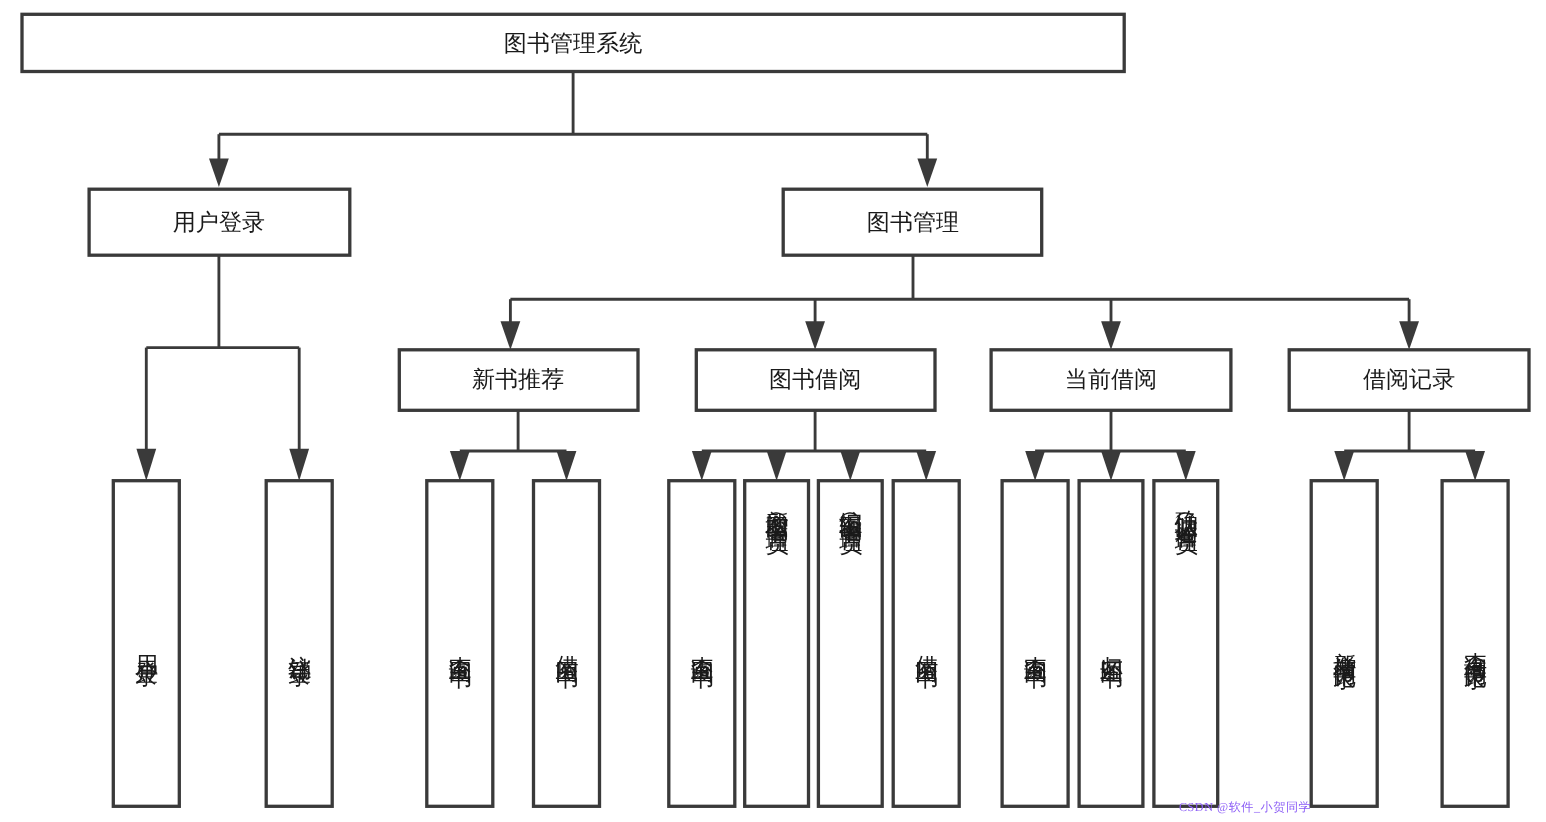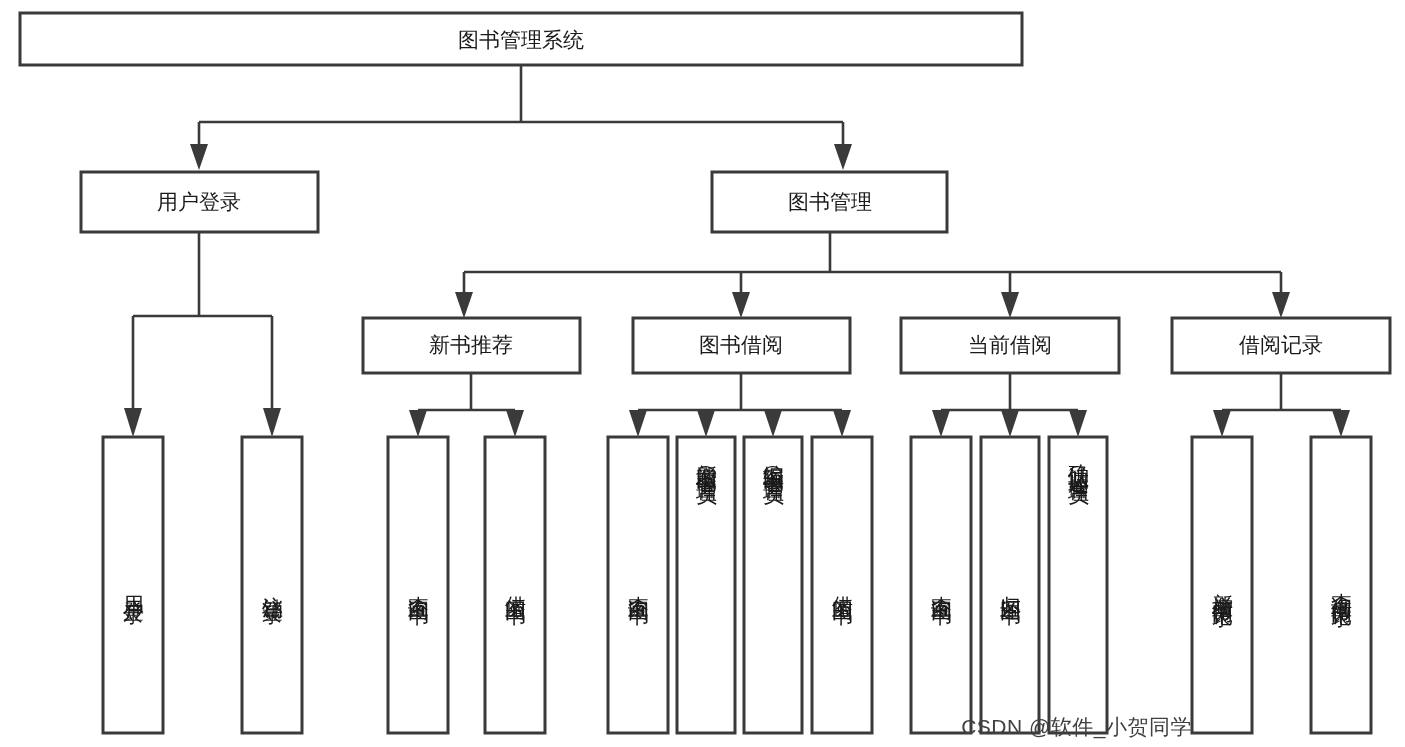--- a/index.html
+++ b/index.html
@@ -68,23 +68,23 @@
     font-size: 21px;
     color: #1a1a1a;
     letter-spacing: 3px;
     line-height: 1;
     white-space: nowrap;
   }
   .watermark {
     position: absolute;
     right: 8px;
     bottom: 6px;
-    font-family: Liberation Sans, sans-serif;
-    font-size: 21px;
-    color: #404040;
+    font-family: Liberation Serif, serif;
+    font-size: 11px;
+    color: #8b5cf6;
     letter-spacing: 0.5px;
     user-select: none;
   }
 </style>
 </head>
 <body>
 
 <div id="diagram-root">
 
   <svg id="tree-svg" viewBox="0 0 1405 747" xmlns="http://www.w3.org/2000/svg">

